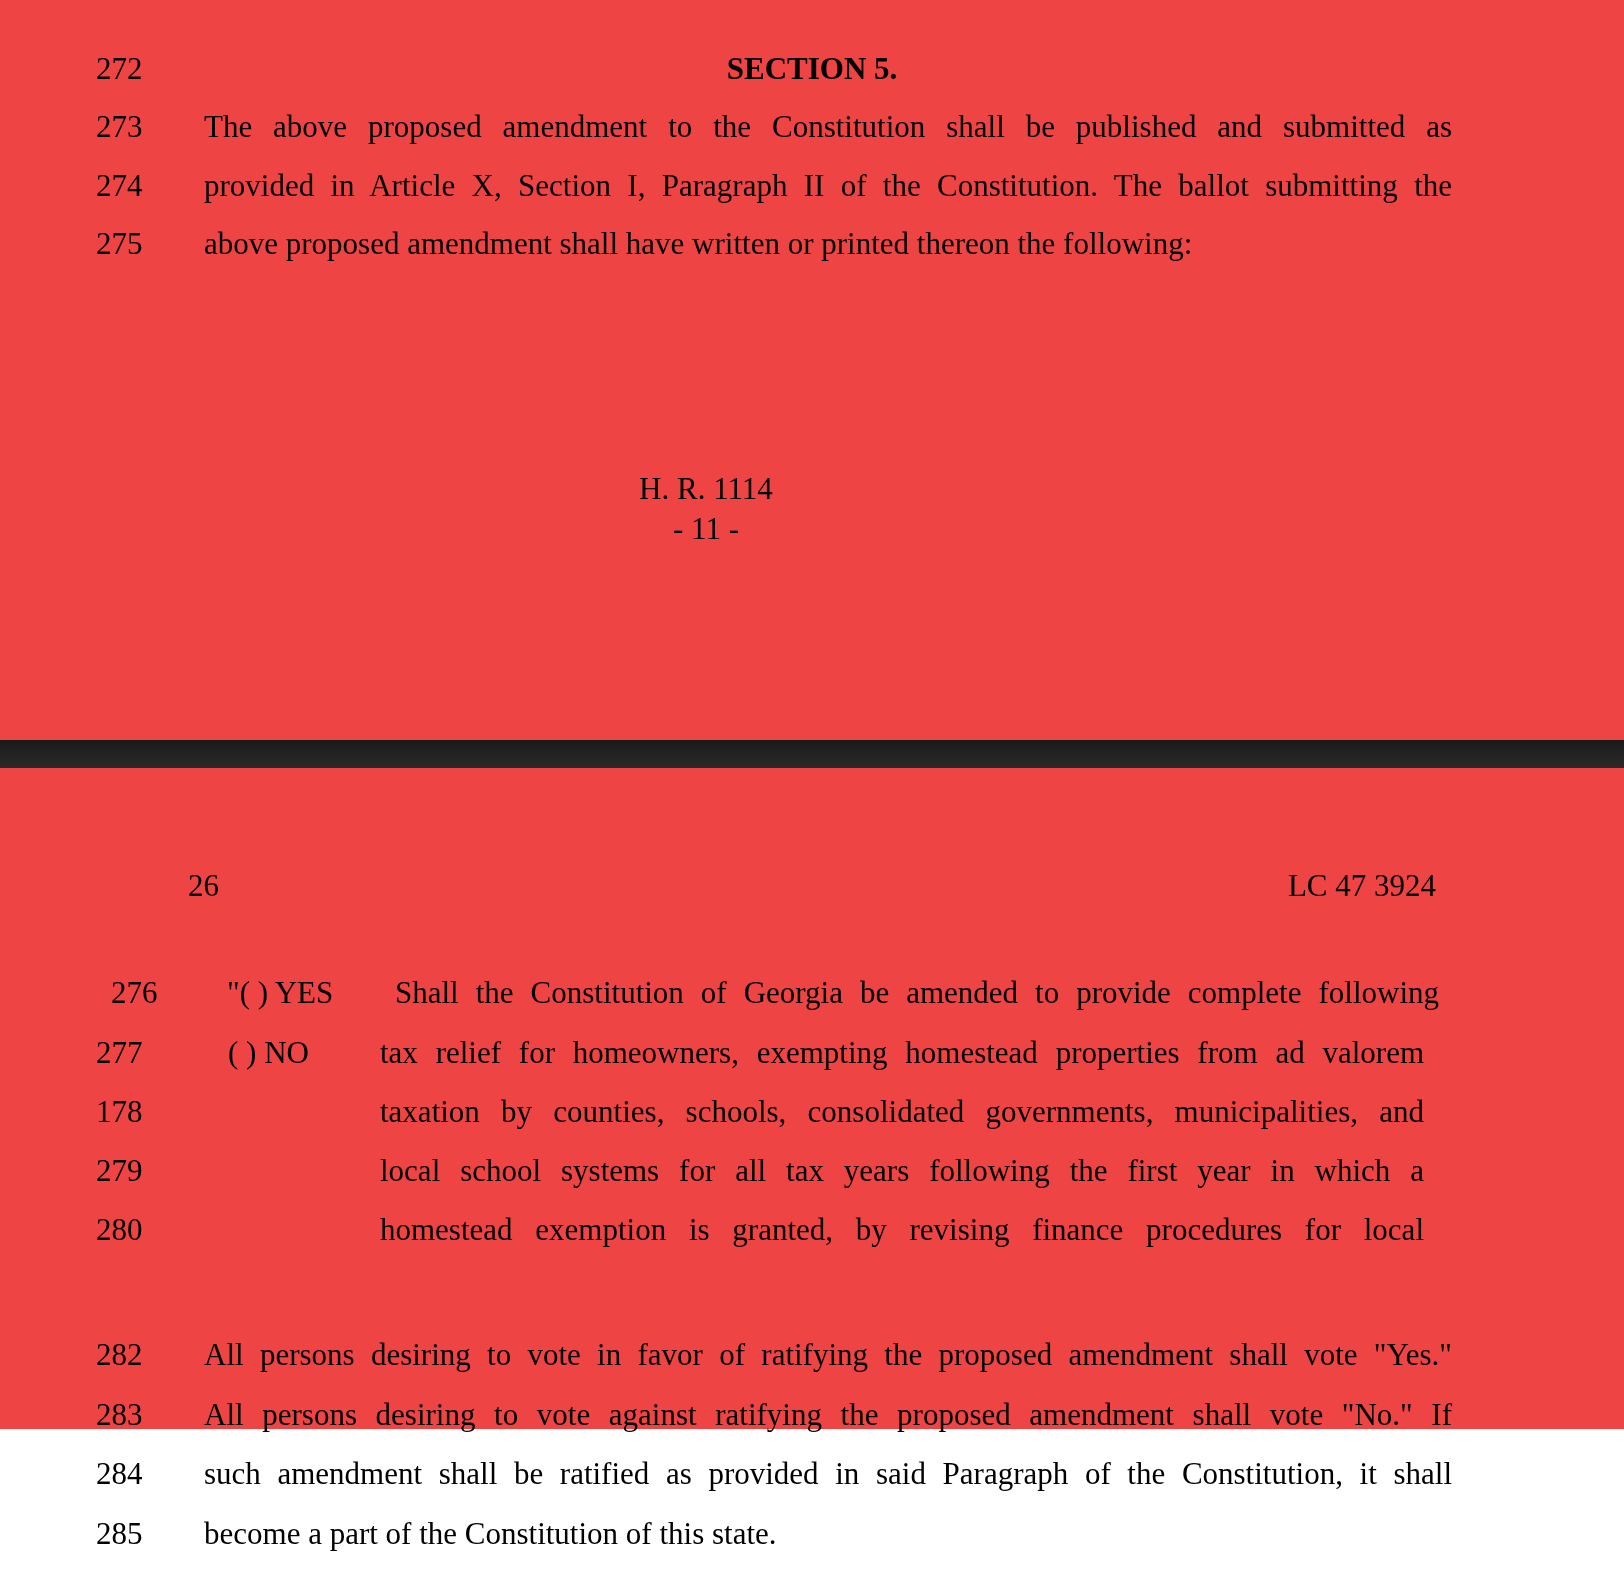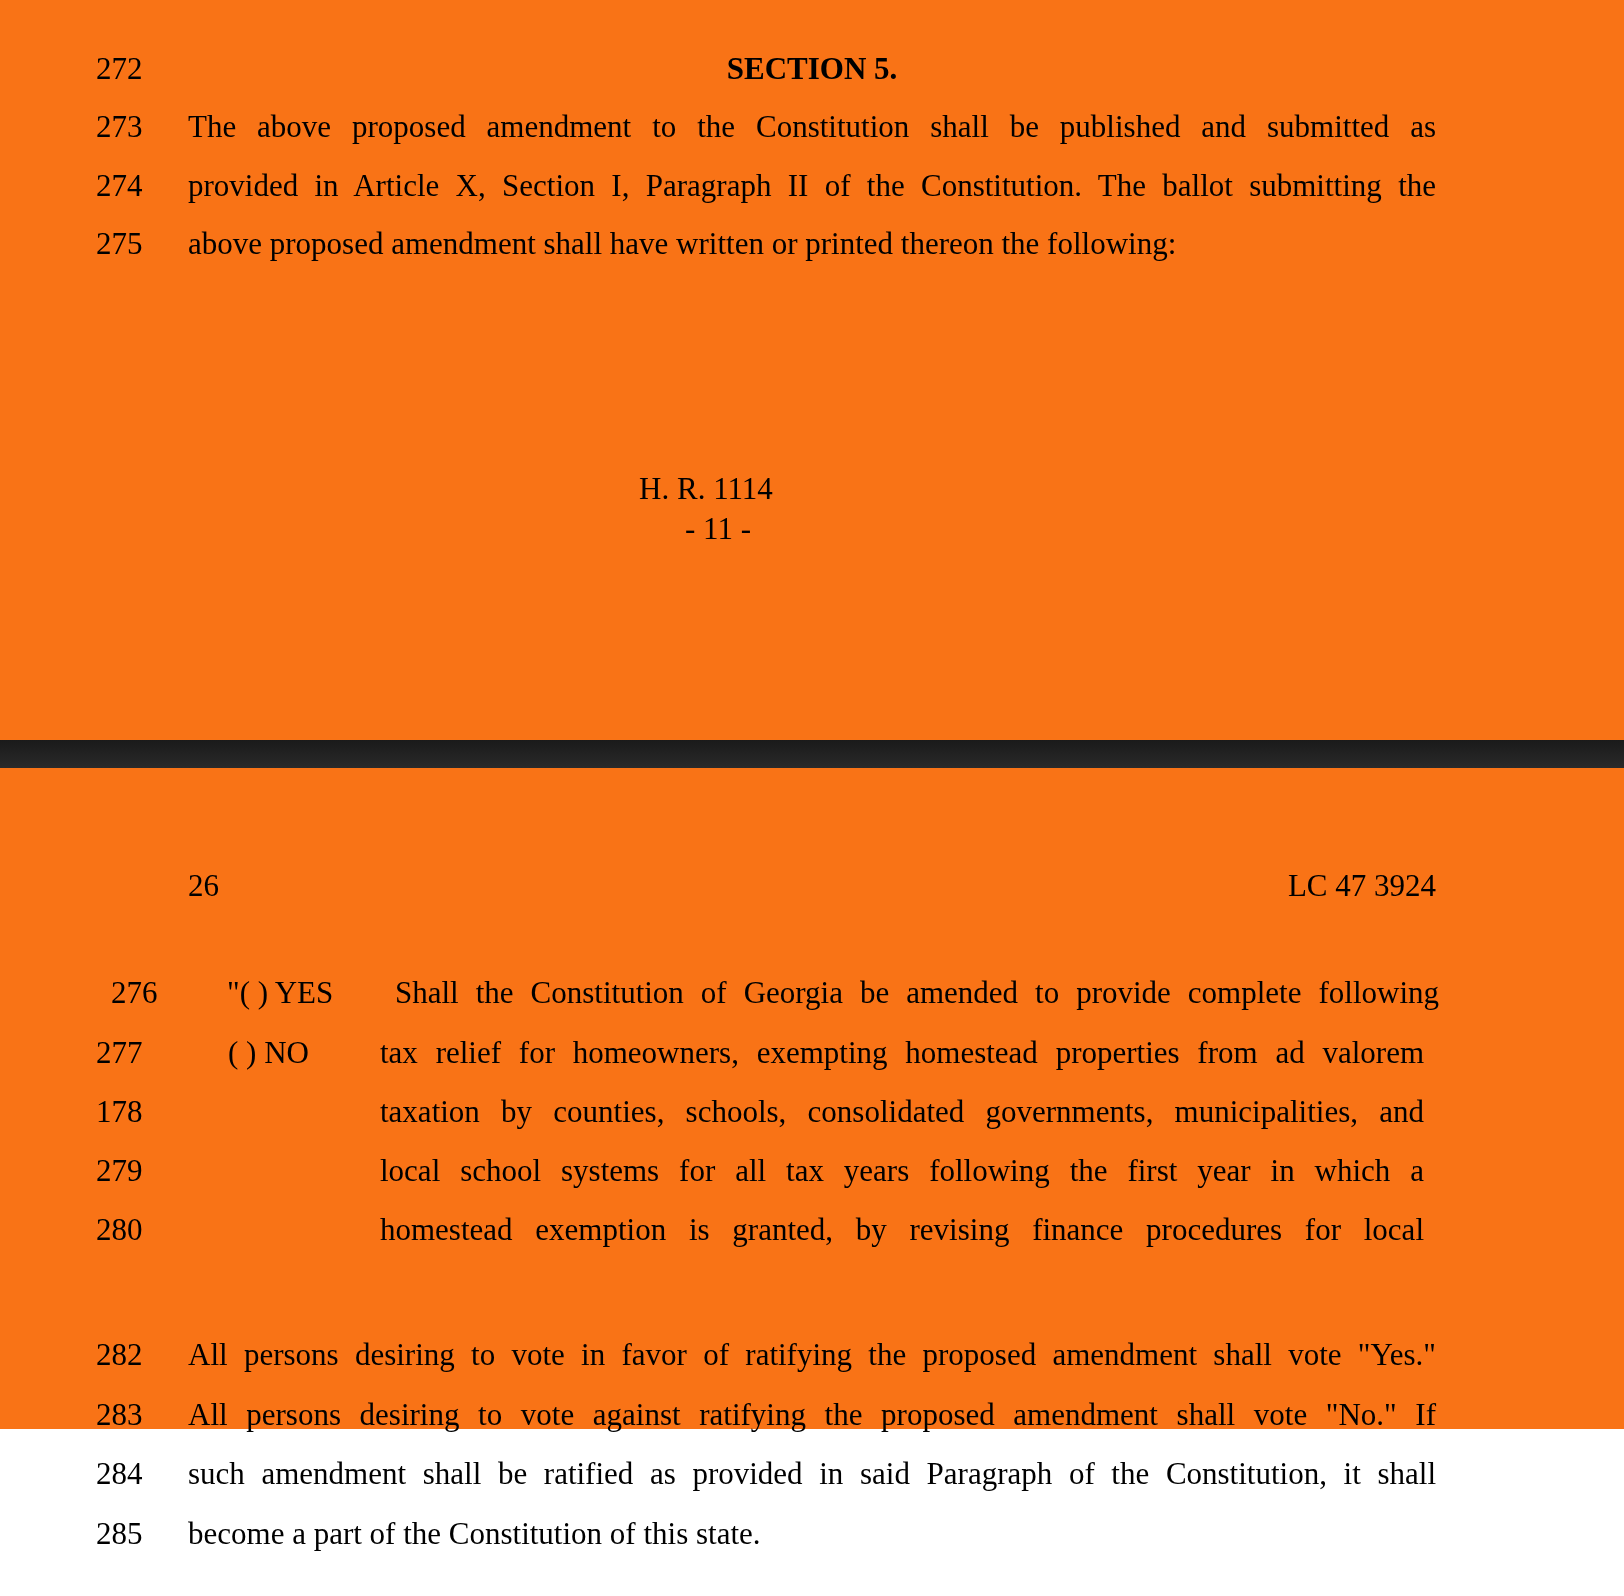--- a/index.html
+++ b/index.html
@@ -2,30 +2,30 @@
 <html><head>
 <meta charset="utf-8">
 <style>
   html, body { margin: 0; padding: 0; }
   body {
     width: 1624px; height: 1596px; position: relative; overflow: hidden;
     background: #ffffff; color: #000;
     font-family: "Liberation Serif", "DejaVu Serif", serif;
     font-size: 31px;
   }
-  .page { position: absolute; left: 0; width: 1624px; background: #f97316; }
+  .page { position: absolute; left: 0; width: 1624px; background: #ef4444; }
   #page-top { top: 0; height: 740px; }
   #page-bottom { top: 768px; height: 661px; }
   .divider {
     position: absolute; left: 0; top: 740px; width: 1624px; height: 28px;
     background: linear-gradient(#1a1a1a, #2a2a2a);
   }
   .line { position: absolute; left: 0; width: 1624px; height: 40px; line-height: 40px; white-space: nowrap; }
   .ln { position: absolute; left: 96px; width: 60px; text-align: left; }
-  .txt { position: absolute; left: 188px; width: 1248px; }
+  .txt { position: absolute; left: 204px; width: 1248px; }
   .justify { text-align: justify; text-align-last: justify; }
   .heading { position: absolute; left: 0; width: 1624px; text-align: center; font-weight: bold; }
   .footer { position: absolute; left: 0; width: 1412px; text-align: center; line-height: 38px; }
   .hdr-left { position: absolute; left: 188px; }
   .hdr-right { position: absolute; right: 188px; }
   .ballot-yes { position: absolute; left: 212px; }
   .ballot-no { position: absolute; left: 228px; }
   .ballot-text { position: absolute; left: 380px; width: 1044px; }
 </style>
 </head>
@@ -43,21 +43,21 @@
   <div class="line" style="top:166px;">
     <span class="ln">274</span>
     <span class="txt justify">provided in Article X, Section I, Paragraph II of the Constitution.  The ballot submitting the</span>
   </div>
   <div class="line" style="top:224px;">
     <span class="ln">275</span>
     <span class="txt">above proposed amendment shall have written or printed thereon the following:</span>
   </div>
 
   <div class="footer" style="top:470px;">H. R. 1114</div>
-  <div class="footer" style="top:510px;margin-left:12px;">- 11 -</div>
+  <div class="footer" style="top:510px;">- 11 -</div>
 </div>
 
 <div class="divider"></div>
 
 <div class="page" id="page-bottom">
   <div class="line" style="top:98px;">
     <span class="hdr-left">26</span>
     <span class="hdr-right">LC 47 3924</span>
   </div>
 

